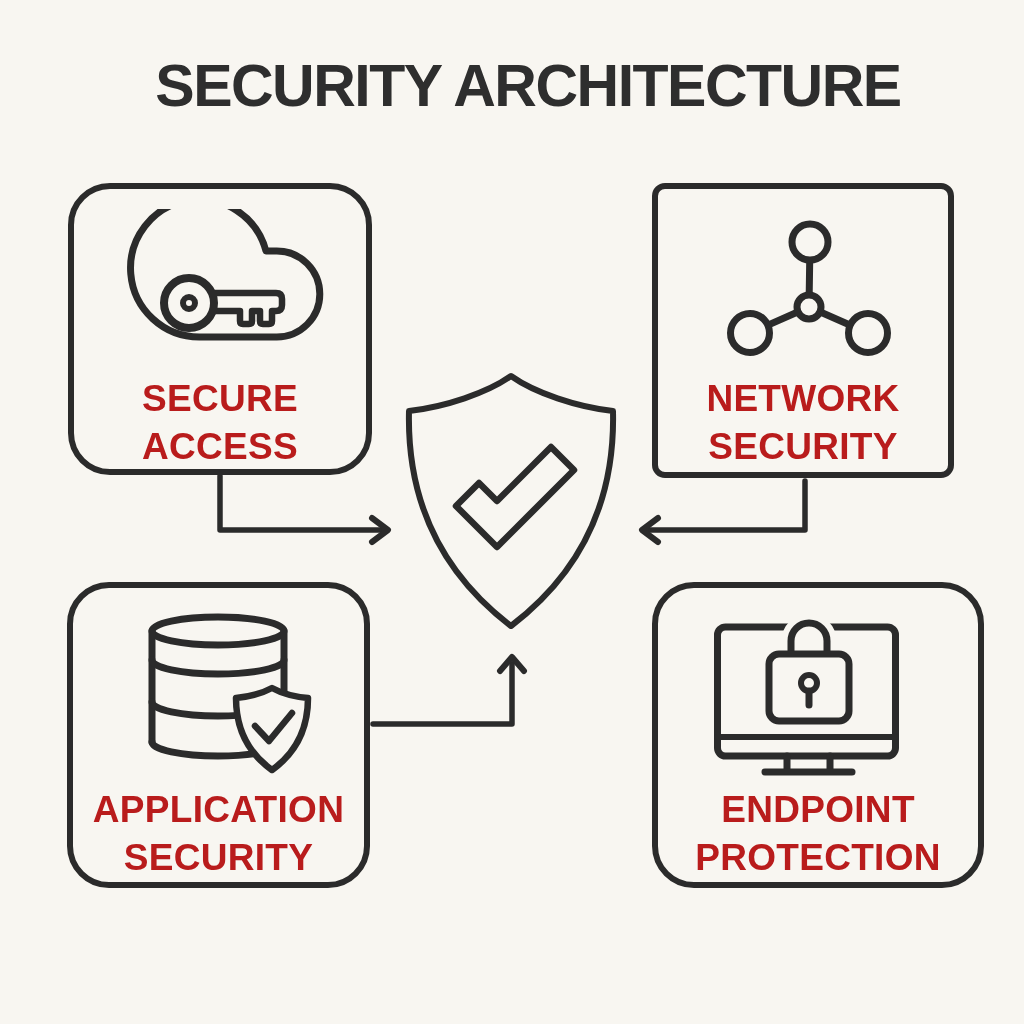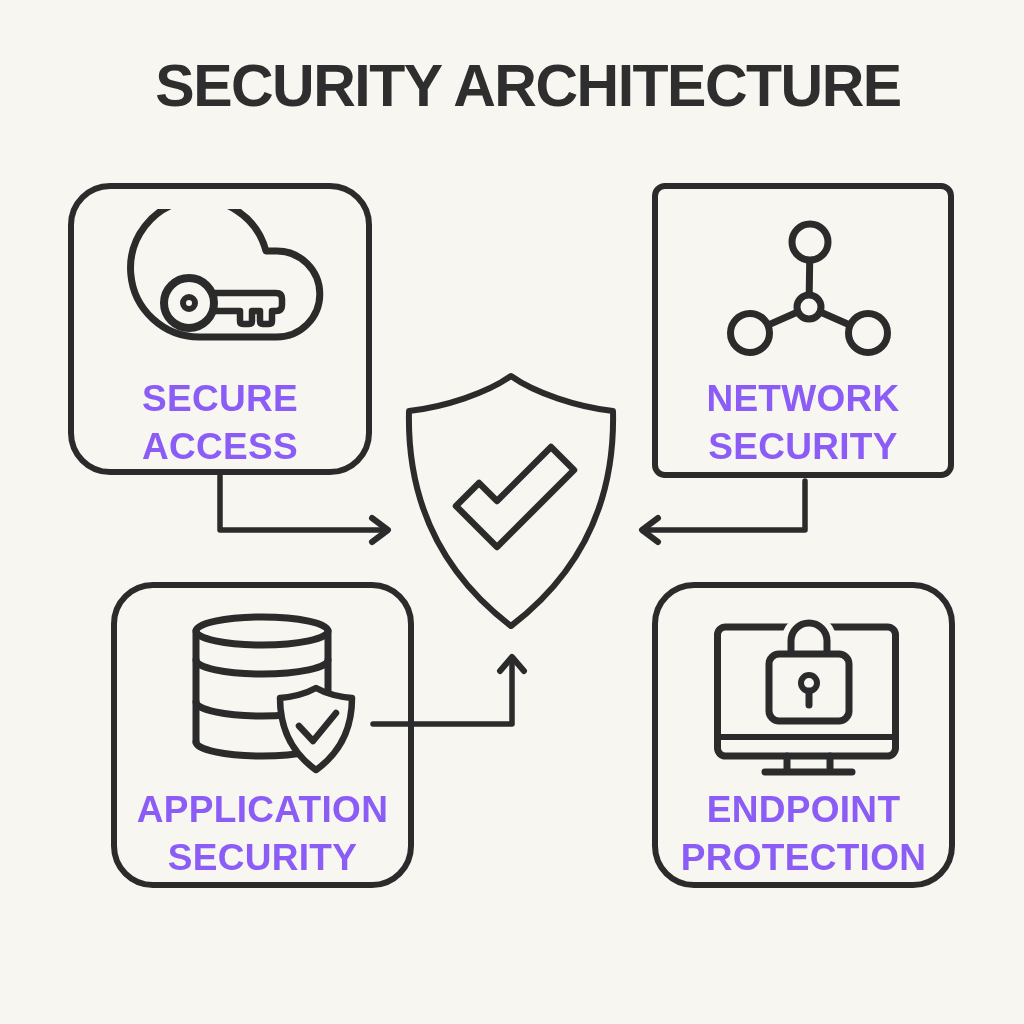--- a/index.html
+++ b/index.html
@@ -3,26 +3,26 @@
 <meta charset="utf-8">
 <style>
   html,body{margin:0;padding:0;background:#F8F6F1;}
   #canvas{position:relative;width:1024px;height:1024px;background:#F8F6F1;
           font-family:"Liberation Sans",sans-serif;color:#2B2B2B;overflow:hidden;}
   .title{position:absolute;top:57px;left:16px;width:1024px;text-align:center;
          font-size:59px;font-weight:700;letter-spacing:-1.5px;color:#2E2E2E;line-height:1;}
   .box{position:absolute;border:6px solid #2B2B2B;border-radius:42px;box-sizing:border-box;background:transparent;}
   .box-tl{left:68px;top:183px;width:304px;height:292px;}
   .box-tr{left:652px;top:183px;width:302px;height:295px;border-radius:13px;}
-  .box-bl{left:67px;top:582px;width:303px;height:306px;margin-left:44px;}
-  .box-br{left:652px;top:582px;width:303px;height:306px;}
+  .box-bl{left:67px;top:582px;width:303px;height:306px;}
+  .box-br{left:652px;top:582px;width:332px;height:306px;}
   .icon-slot{position:absolute;left:0;top:0;}
   .box-label{position:absolute;left:0;width:100%;text-align:center;
              font-size:37px;font-weight:700;line-height:48px;letter-spacing:0.3px;
-             color:#8b5cf6;white-space:pre-line;}
+             color:#b91c1c;white-space:pre-line;}
   .label-top{top:186px;}
   .label-bottom{top:198px;}
   .overlay{position:absolute;left:0;top:0;width:1024px;height:1024px;pointer-events:none;}
   svg{display:block;}
 </style>
 </head>
 <body>
 
 <div id="canvas">
 

